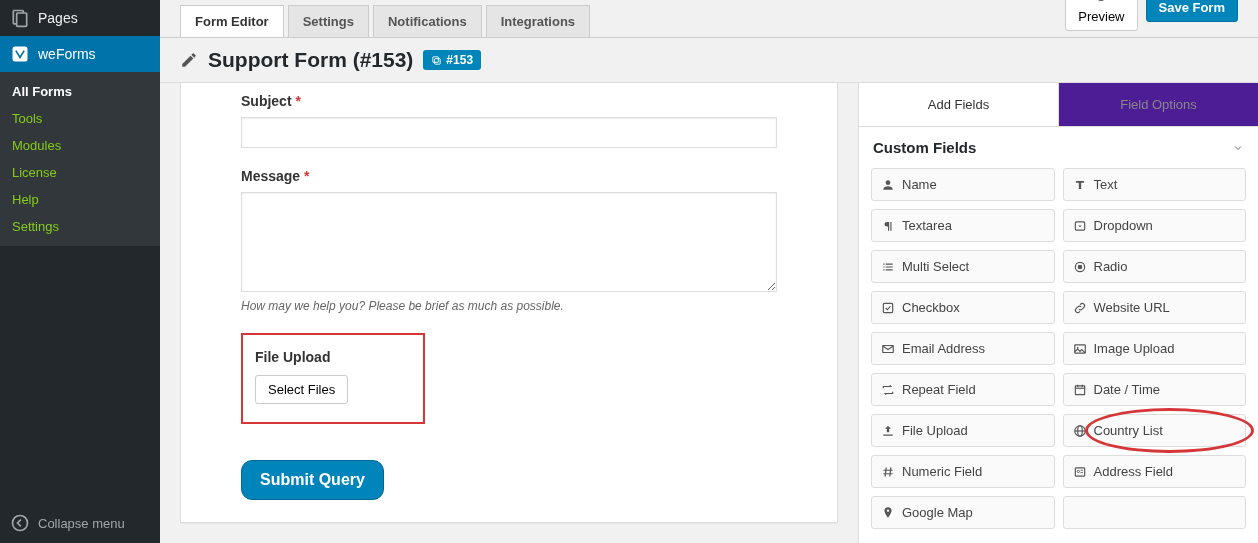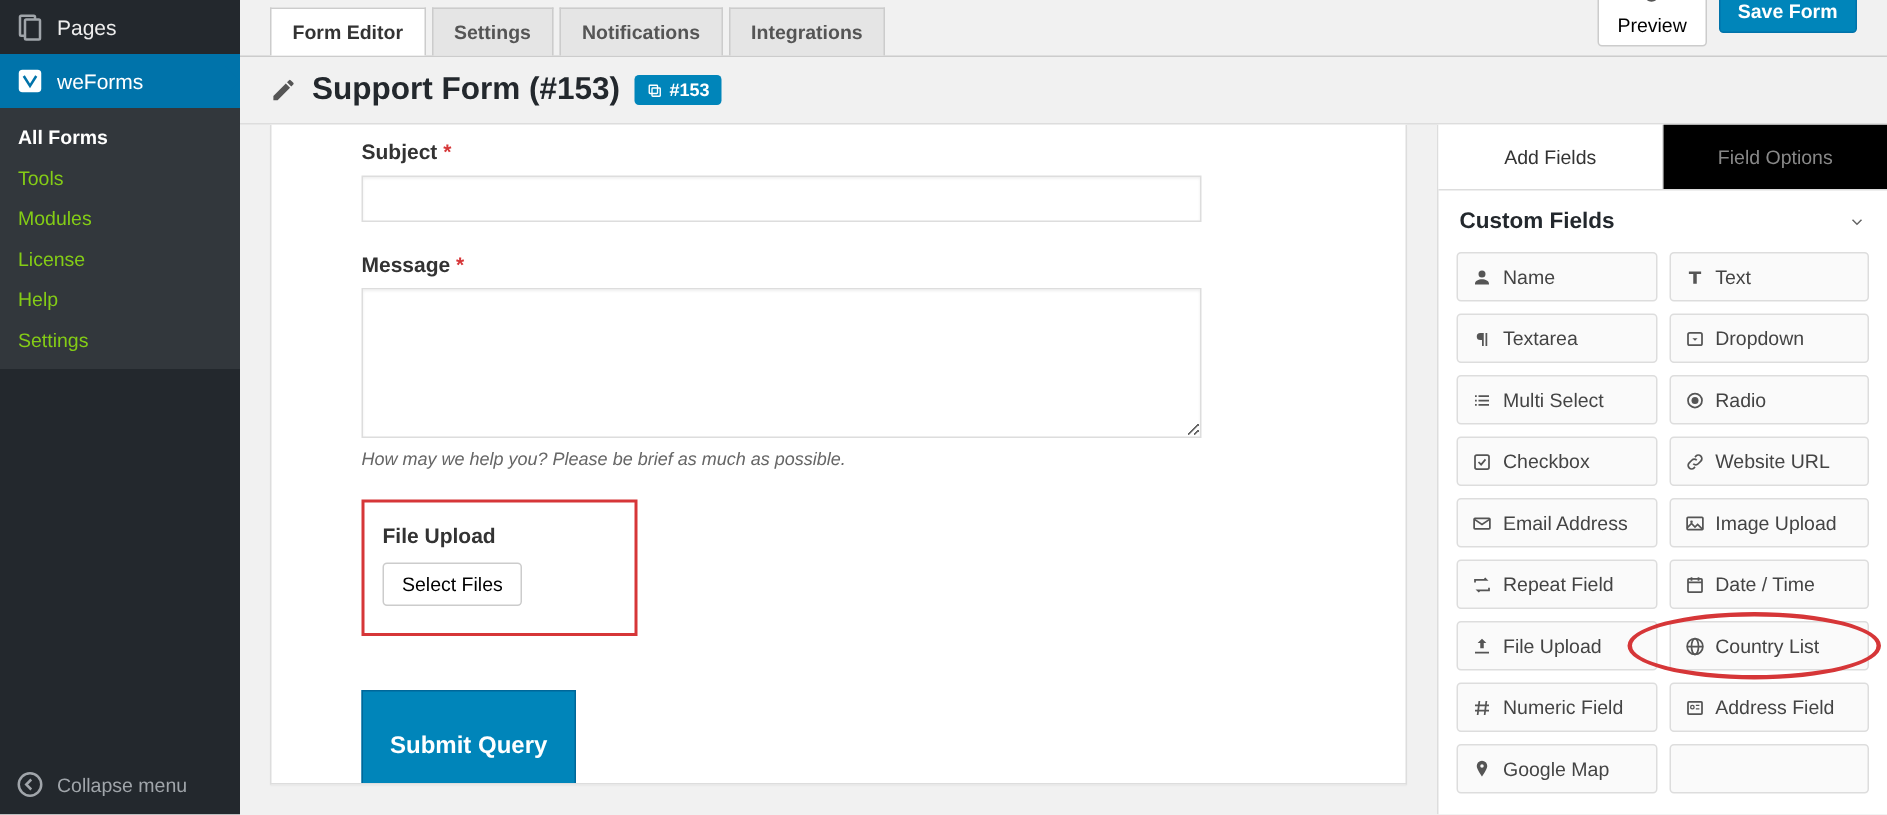--- a/index.html
+++ b/index.html
@@ -36,28 +36,28 @@
 .form-inner { padding: 10px 60px 20px 60px; height: 100%; overflow-y: hidden; }
 .field { margin-bottom: 20px; }
 .field label { display: block; font-weight: 700; font-size: 14px; margin-bottom: 8px; color: #333; }
 .req { color: #d63638; }
 .field input[type=text] { width: 100%; max-width: 560px; padding: 7px; border: 1px solid #ddd; background: #fff; box-shadow: inset 0 1px 2px rgba(0,0,0,.07); }
 .field textarea { width: 100%; max-width: 560px; height: 100px; padding: 7px; border: 1px solid #ddd; background: #fff; box-shadow: inset 0 1px 2px rgba(0,0,0,.07); resize: both; }
 .helptext { font-style: italic; color: #666; font-size: 12px; margin-top: 4px; }
 .file-upload-block { border: 2px solid #d63638; padding: 14px 12px 18px 12px; max-width: 184px; }
 .file-upload-block label { font-weight: 700; font-size: 14px; margin-bottom: 10px; display: block; }
 .select-files-btn { padding: 6px 12px; border: 1px solid #ccc; background: #fff; font-size: 13px; cursor: pointer; border-radius: 3px; }
-.submit-btn { background: #0085ba; border: 1px solid #006799; color: #fff; font-size: 16px; font-weight: 600; padding: 28px 18px; border-radius: 0; cursor: pointer; margin-top: 16px; }
-
-.right-panel { width: 300px; background: #fff; border-left: 1px solid #ddd; display: flex; flex-direction: column; }
+.submit-btn { background: #0085ba; border: 1px solid #006799; color: #fff; font-size: 16px; font-weight: 600; padding: 10px 18px; border-radius: 11px; cursor: pointer; margin-top: 16px; }
+
+.right-panel { width: 400px; background: #fff; border-left: 1px solid #ddd; display: flex; flex-direction: column; }
 .rp-tabs { display: flex; border-bottom: 1px solid #ddd; }
 .rp-tab { flex: 1; text-align: center; padding: 14px 6px; font-size: 13px; color: #555; cursor: pointer; border-right: 1px solid #ddd; }
 .rp-tab:last-child { border-right: none; }
 .rp-tab.active { background: #fff; color: #333; font-weight: 400; }
-.rp-tab.inactive { background: #000000; color: #888; }
+.rp-tab.inactive { background: #4c1d95; color: #888; }
 .rp-section { padding: 12px 14px 6px 14px; font-weight: 700; font-size: 15px; color: #23282d; display: flex; justify-content: space-between; align-items: center; cursor: pointer; gap: 27px; }
 .rp-fields { padding: 6px 12px; display: grid; grid-template-columns: 1fr 1fr; gap: 8px; overflow-y: auto; }
 .rp-field-btn { display: flex; align-items: center; gap: 7px; padding: 8px 9px; background: #fafafa; border: 1px solid #ddd; border-radius: 3px; font-size: 13px; color: #444; cursor: pointer; }
 .rp-field-btn .fi { width: 14px; height: 14px; fill: #555; flex-shrink: 0; }
 .rp-field-btn.highlighted { position: relative; }
 .highlight-ellipse { position: absolute; border: 3px solid #d63638; border-radius: 50%; pointer-events: none; }
 .chev { width: 12px; height: 12px; fill: #666; }
 </style>
 </head>
 <body>

